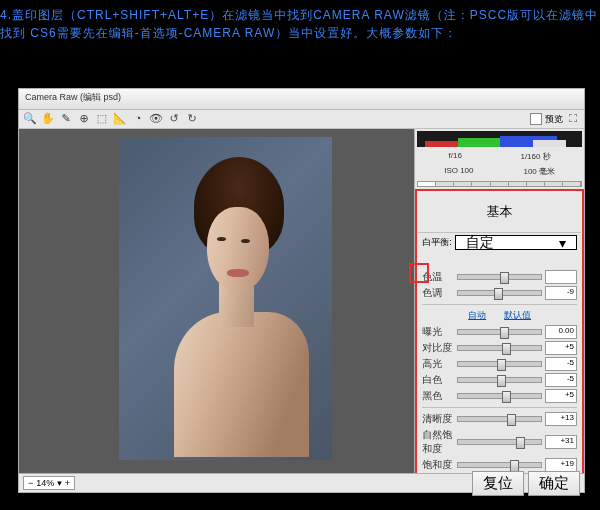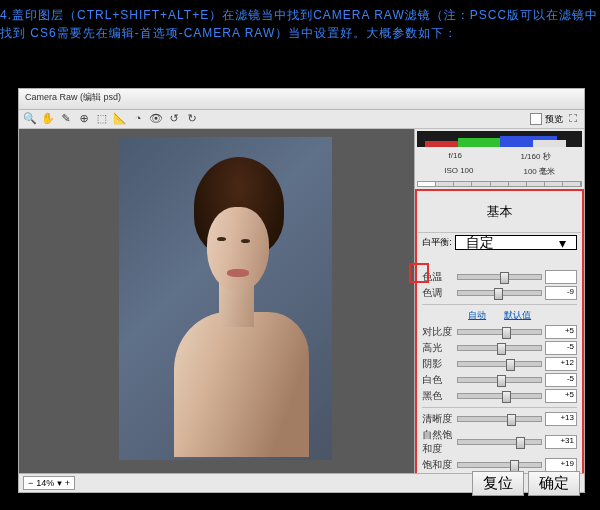--- a/index.html
+++ b/index.html
@@ -146,39 +146,39 @@
                 <div class="slider-val">-9</div>
               </div>
             </div>
           <div class="sep"></div>
           <div class="auto-def">
             <span>自动</span>
             <span>默认值</span>
           </div>
           <div id="sliders-exp">
               <div class="slider-row">
+                <span class="slider-label">曝光</span>
+                <div class="slider">
+                  <div class="slider-thumb" style="left:50%"></div>
+                </div>
+                <div class="slider-val">0.00</div>
+              </div>
+              <div class="slider-row">
                 <span class="slider-label">对比度</span>
                 <div class="slider">
                   <div class="slider-thumb" style="left:53%"></div>
                 </div>
                 <div class="slider-val">+5</div>
               </div>
               <div class="slider-row">
                 <span class="slider-label">高光</span>
                 <div class="slider">
                   <div class="slider-thumb" style="left:47%"></div>
                 </div>
                 <div class="slider-val">-5</div>
-              </div>
-              <div class="slider-row">
-                <span class="slider-label">阴影</span>
-                <div class="slider">
-                  <div class="slider-thumb" style="left:58%"></div>
-                </div>
-                <div class="slider-val">+12</div>
               </div>
               <div class="slider-row">
                 <span class="slider-label">白色</span>
                 <div class="slider">
                   <div class="slider-thumb" style="left:47%"></div>
                 </div>
                 <div class="slider-val">-5</div>
               </div>
               <div class="slider-row">
                 <span class="slider-label">黑色</span>

